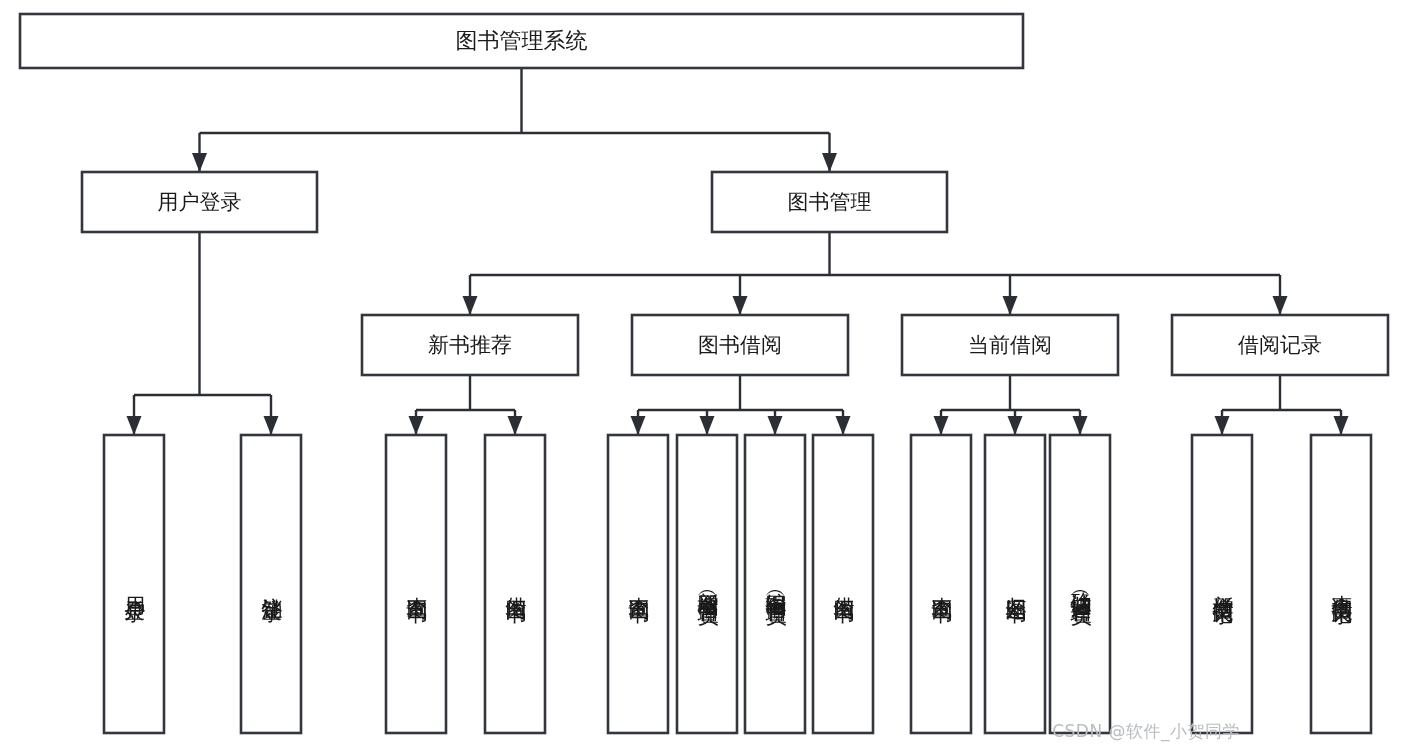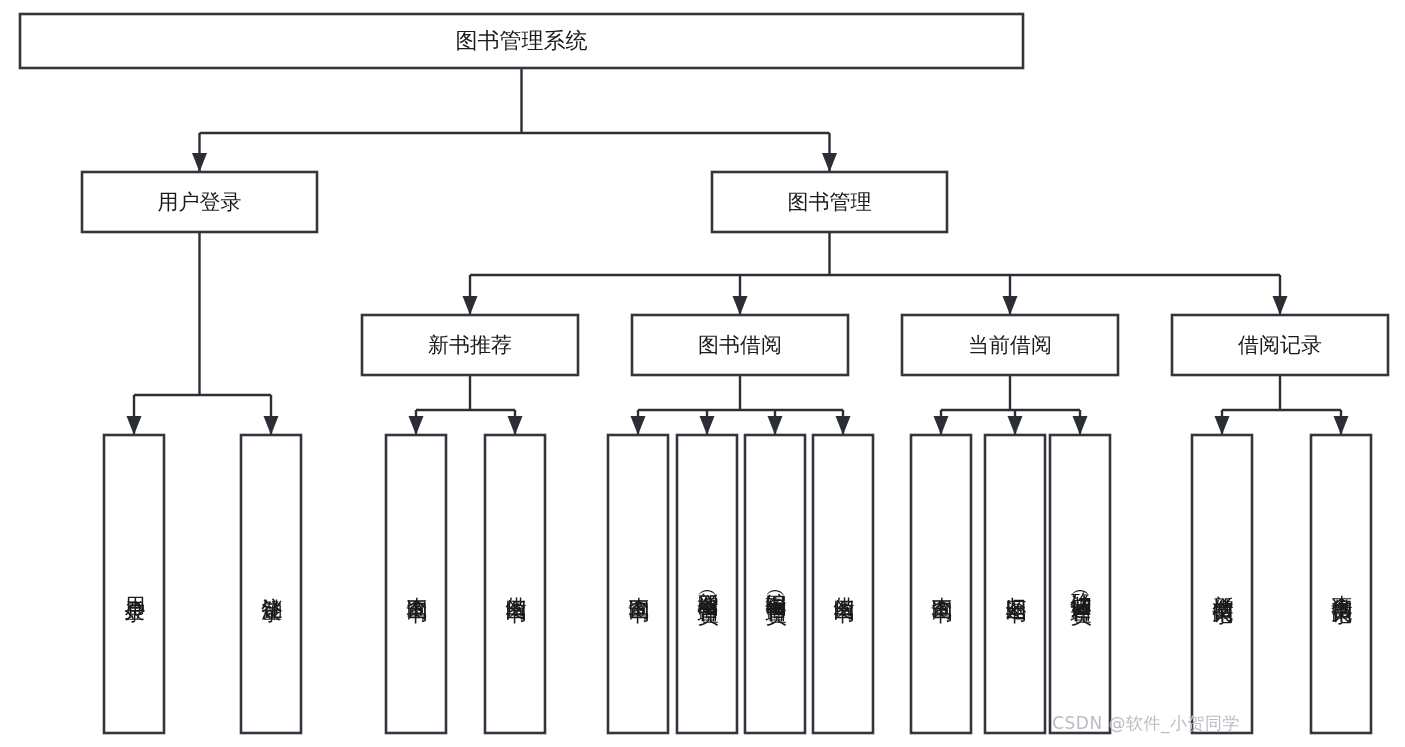--- a/index.html
+++ b/index.html
@@ -60,21 +60,21 @@
     letter-spacing: 2px;
     display: flex;
     align-items: center;
     justify-content: center;
     white-space: nowrap;
     pointer-events: none;
   }
   #watermark {
     position: absolute;
     right: 8px;
-    bottom: 12px;
+    bottom: 4px;
     font-family: "DejaVu Sans", "Liberation Sans", sans-serif;
     font-size: 17px;
     color: #b9bcc0;
     letter-spacing: 0.5px;
     white-space: nowrap;
   }
 </style>
 </head>
 <body>
 

